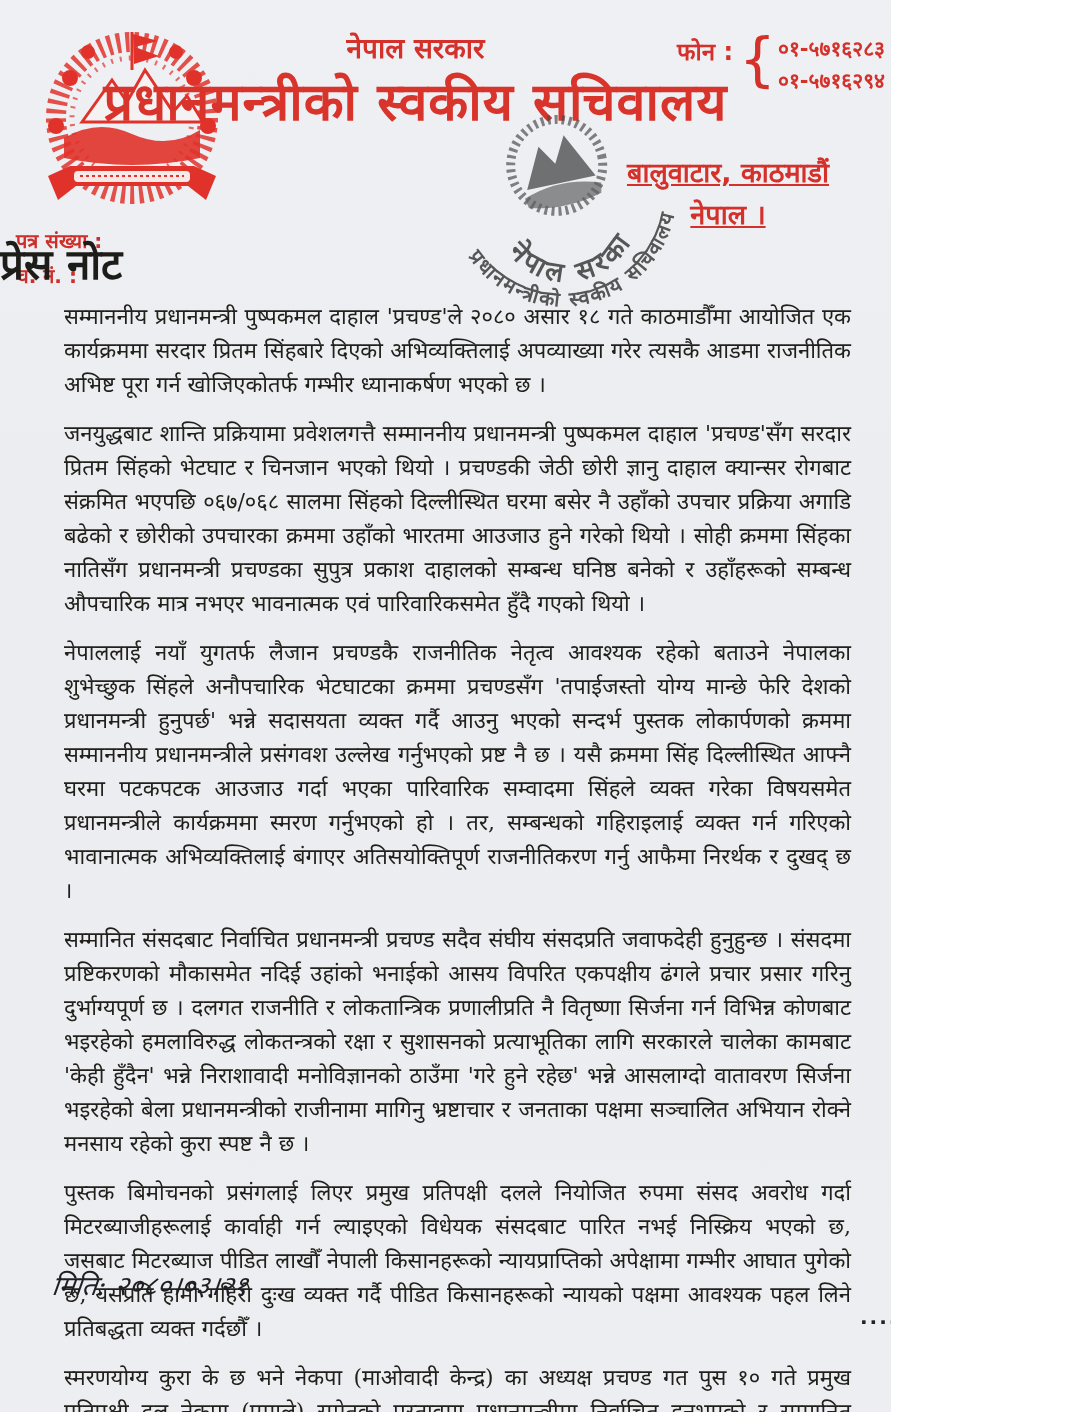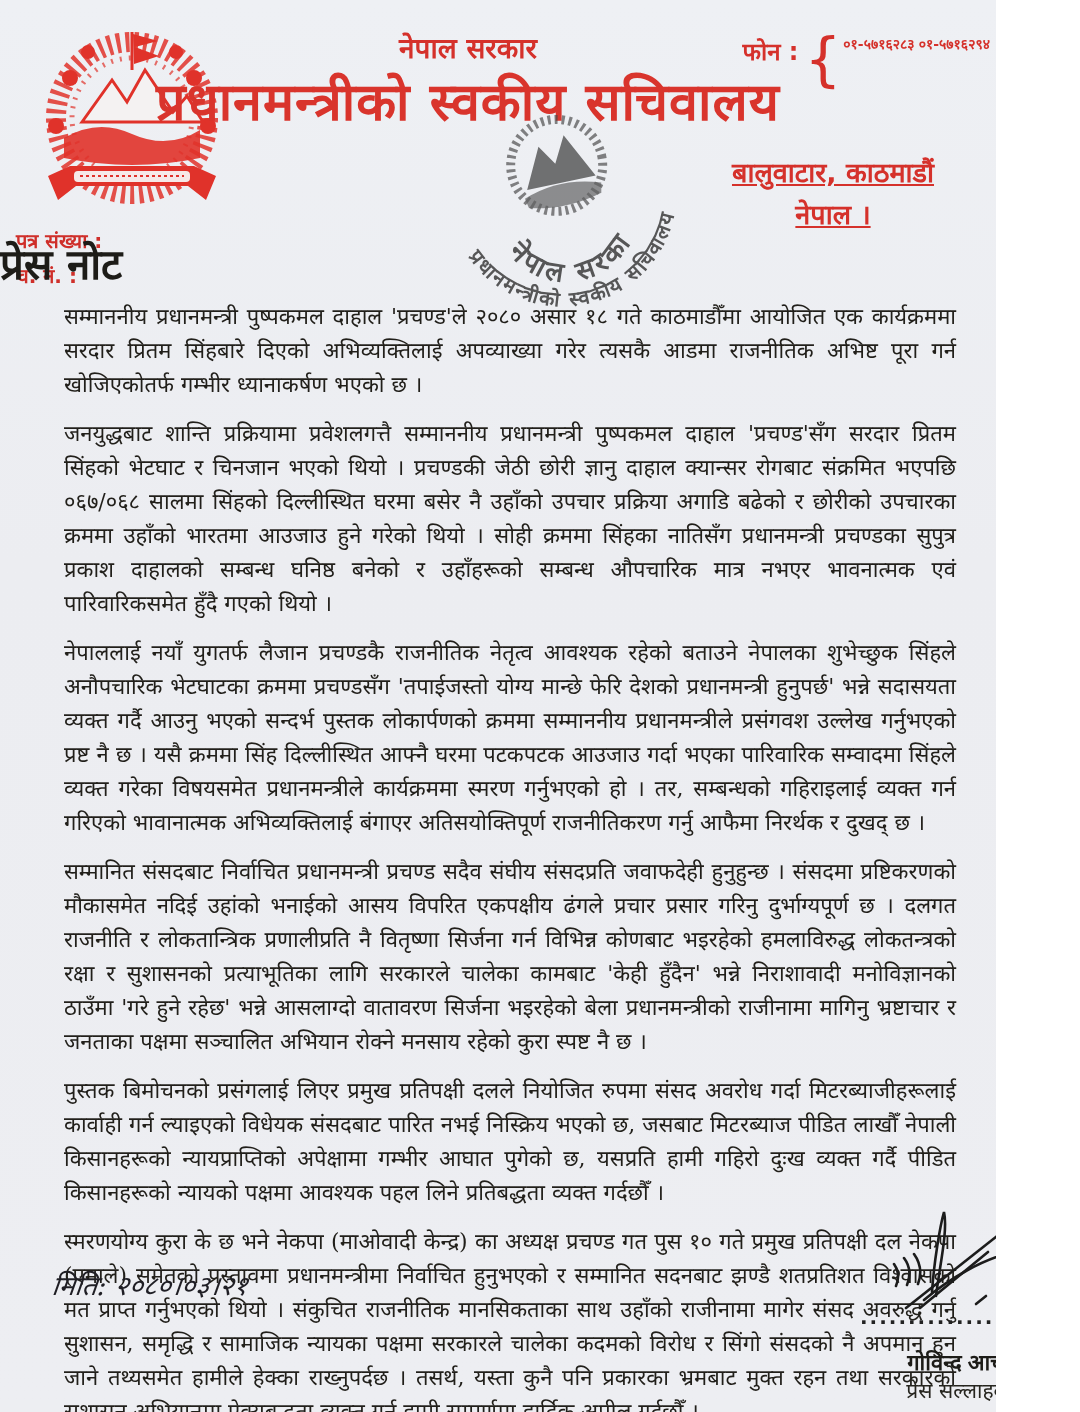--- a/index.html
+++ b/index.html
@@ -1,18 +1,18 @@
 <!DOCTYPE html>
 <html><head>
 <meta charset="utf-8">
 <style>
   html,body{margin:0;padding:0;}
   .page{
     position:relative;
-    width:996px;height:1412px;
+    width:891px;height:1412px;
     background:linear-gradient(180deg,#eef0f4 0%,#ecedf1 40%,#edeef2 100%);
     font-family:"DejaVu Sans",sans-serif;
     color:#26251f;
     overflow:hidden;
   }
   
   .emblem{position:absolute;left:26px;top:26px;width:212px;height:200px;}
   .gov-name{
     position:absolute;left:0;right:60px;top:28px;
     text-align:center;font-size:28px;font-weight:bold;color:#d5312b;
@@ -22,21 +22,21 @@
     text-align:center;font-size:52px;font-weight:bold;color:#d9342c;
     letter-spacing:1px;
   }
   .stamp{position:absolute;left:420px;top:98px;width:300px;height:280px;opacity:.85;}
   .phone{
     position:absolute;right:6px;top:34px;color:#d5312b;
     display:flex;font-weight:bold;
   }
   .phone .label{font-size:24px;margin-right:6px;}
   .phone .brace{font-size:58px;font-weight:400;line-height:0.9;margin-right:2px;}
-  .phone .nums{display:flex;flex-direction:row;gap:4px;font-size:14px;}
+  .phone .nums{display:flex;flex-direction:column;gap:4px;font-size:21px;}
   .address{
     position:absolute;right:28px;top:152px;width:270px;
     text-align:center;color:#d5312b;font-weight:bold;font-size:27px;line-height:42px;text-decoration:underline;
   }
   
   .meta{position:absolute;left:16px;top:224px;color:#cf2f2a;font-weight:bold;font-size:20px;line-height:35px;}
   .doc-title{
     position:absolute;left:0;right:0;top:234px;
     font-size:42px;font-weight:bold;color:#1d1c18;
     font-family:"DejaVu Serif",serif;

